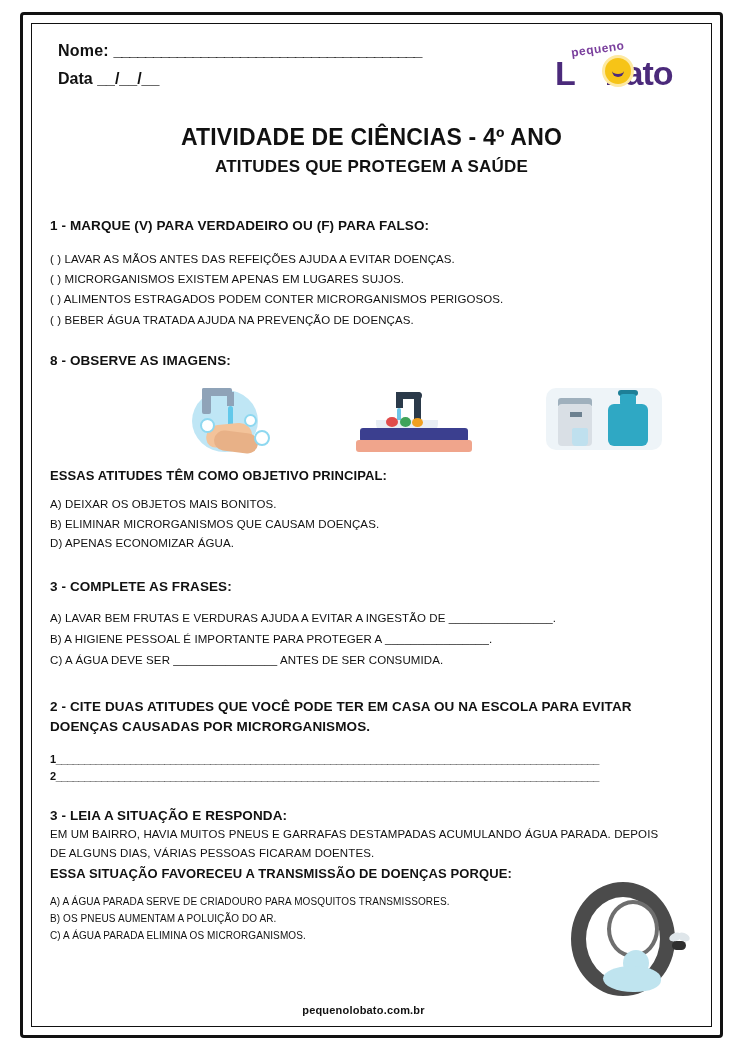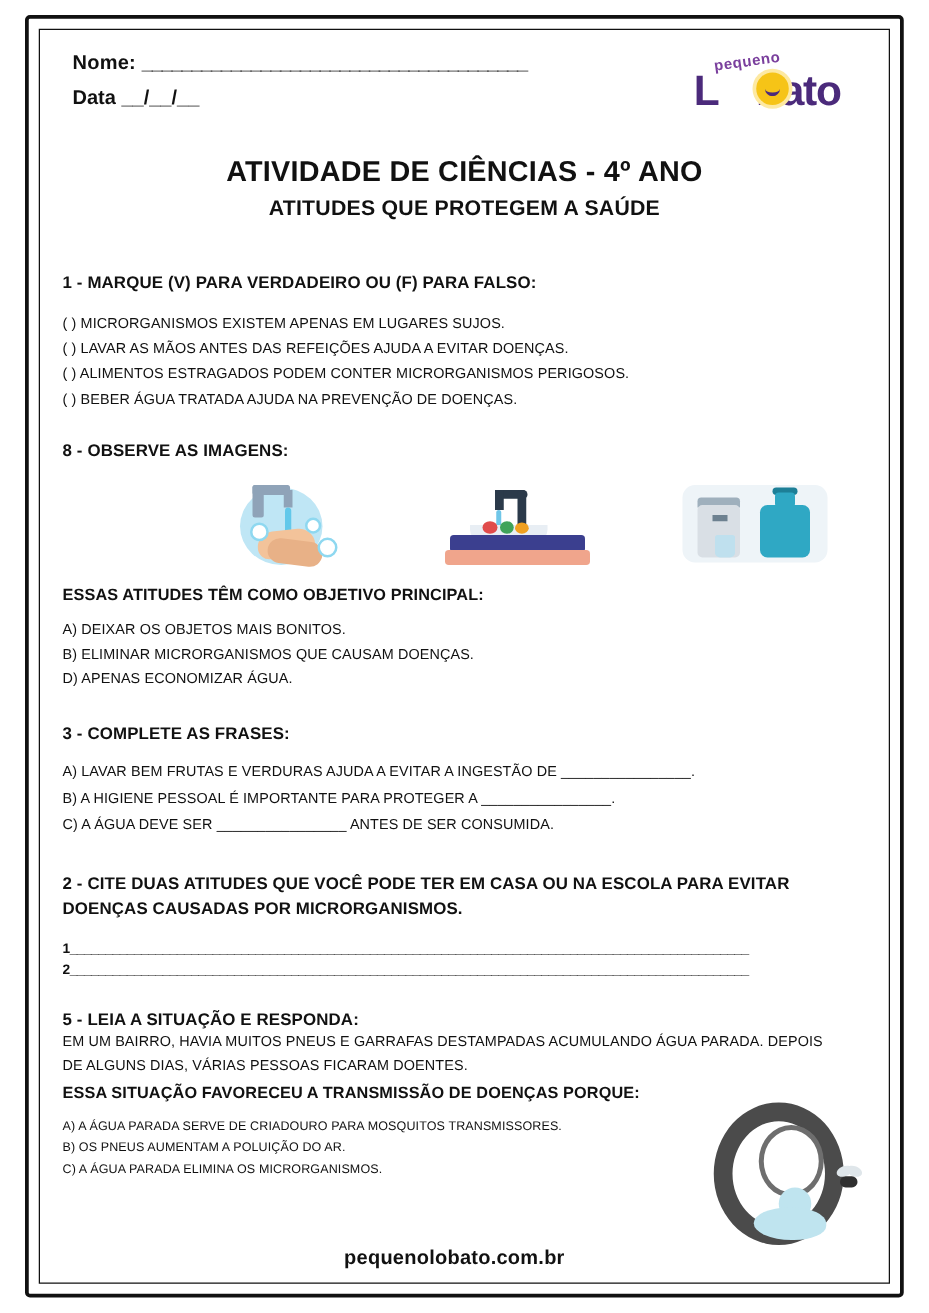--- a/index.html
+++ b/index.html
@@ -357,21 +357,21 @@
     background: #dfe6ea; border-radius: 50%;
   }
   .mosq .w1 { left: 6px; top: 1px; transform: rotate(-22deg); }
   .mosq .w2 { left: 14px; top: 1px; transform: rotate(22deg); }
 
   .footer {
     position: absolute;
     left: 0; right: 16px;
     bottom: 10px;
     text-align: center;
-    font-size: 16px;
+    font-size: 11px;
     font-weight: bold;
     letter-spacing: .2px;
     margin-top: 28px;
   }
 </style>
 </head>
 <body>
 
 <div class="page">
   <div class="inner">
@@ -390,22 +390,22 @@
         </div>
         <div class="sun"></div>
       </div>
     </div>
 
     <div class="title">ATIVIDADE DE CIÊNCIAS - 4º ANO</div>
     <div class="subtitle">ATITUDES QUE PROTEGEM A SAÚDE</div>
 
     <div class="q q1">1 - MARQUE (V) PARA VERDADEIRO OU (F) PARA FALSO:</div>
     <div class="opts">
+      <div>(  ) LAVAR AS MÃOS ANTES DAS REFEIÇÕES AJUDA A EVITAR DOENÇAS.</div>
       <div>(  ) MICRORGANISMOS EXISTEM APENAS EM LUGARES SUJOS.</div>
-      <div>(  ) LAVAR AS MÃOS ANTES DAS REFEIÇÕES AJUDA A EVITAR DOENÇAS.</div>
       <div>(  ) ALIMENTOS ESTRAGADOS PODEM CONTER MICRORGANISMOS PERIGOSOS.</div>
       <div>(  ) BEBER ÁGUA TRATADA AJUDA NA PREVENÇÃO DE DOENÇAS.</div>
     </div>
 
     <div class="q q2">8 - OBSERVE AS IMAGENS:</div>
 
     <div class="imgrow">
       <div class="illus i1">
         <div class="blob"></div>
         <div class="tap-h"></div>
@@ -457,21 +457,21 @@
       <div>B) A HIGIENE PESSOAL É IMPORTANTE PARA PROTEGER A ________________.</div>
       <div>C) A ÁGUA DEVE SER ________________ ANTES DE SER CONSUMIDA.</div>
     </div>
 
     <div class="q q4">2 - CITE DUAS ATITUDES QUE VOCÊ PODE TER EM CASA OU NA ESCOLA PARA EVITAR DOENÇAS CAUSADAS POR MICRORGANISMOS.</div>
     <div class="blanks">
       <div class="blank-line">1_______________________________________________________________________________________________</div>
       <div class="blank-line">2_______________________________________________________________________________________________</div>
     </div>
 
-    <div class="q q5">5 - LEIA A SITUAÇÃO E RESPONDA:</div>
+    <div class="q q5">3 - LEIA A SITUAÇÃO E RESPONDA:</div>
     <div class="situation">EM UM BAIRRO, HAVIA MUITOS PNEUS E GARRAFAS DESTAMPADAS ACUMULANDO ÁGUA PARADA. DEPOIS DE ALGUNS DIAS, VÁRIAS PESSOAS FICARAM DOENTES.</div>
     <div class="sit-q">ESSA SITUAÇÃO FAVORECEU A TRANSMISSÃO DE DOENÇAS PORQUE:</div>
     <div class="answers5">
       <div>A) A ÁGUA PARADA SERVE DE CRIADOURO PARA MOSQUITOS TRANSMISSORES.</div>
       <div>B) OS PNEUS AUMENTAM A POLUIÇÃO DO AR.</div>
       <div>C) A ÁGUA PARADA ELIMINA OS MICRORGANISMOS.</div>
     </div>
 
     <div class="tire-wrap">
       <div class="tire"></div>

